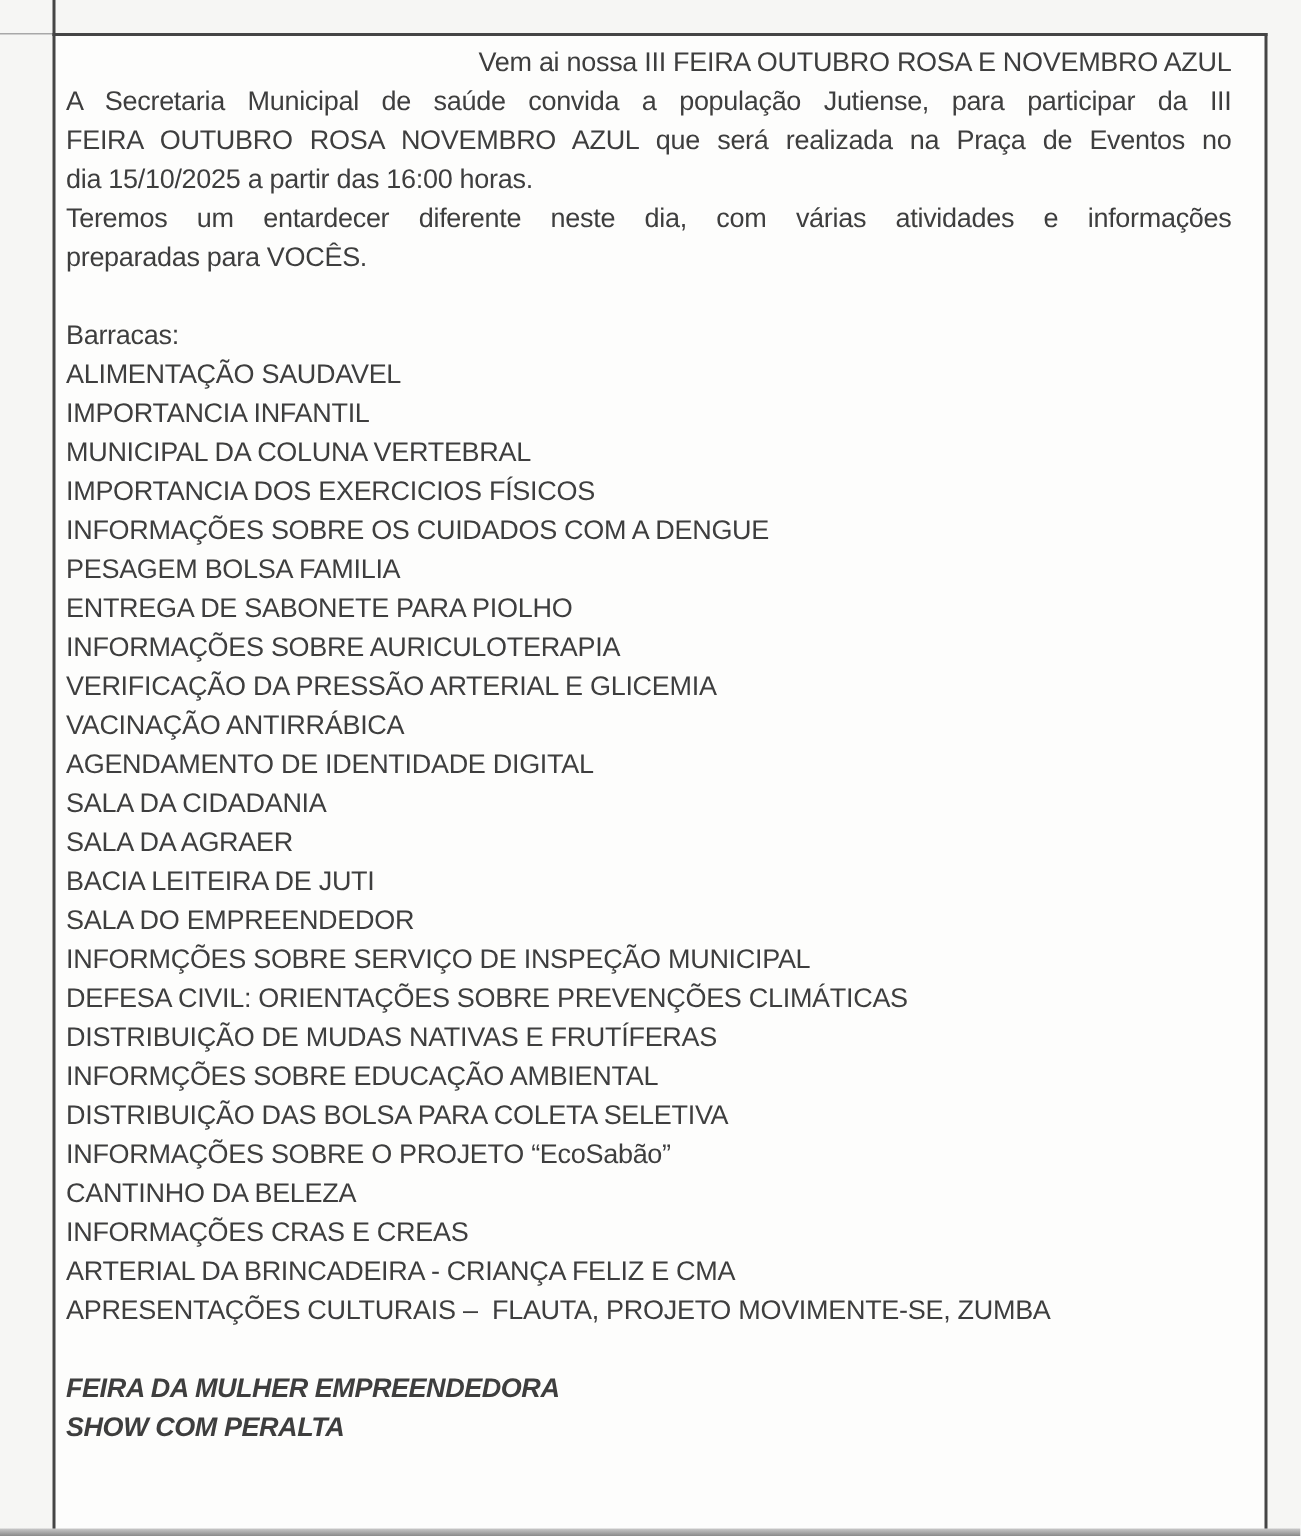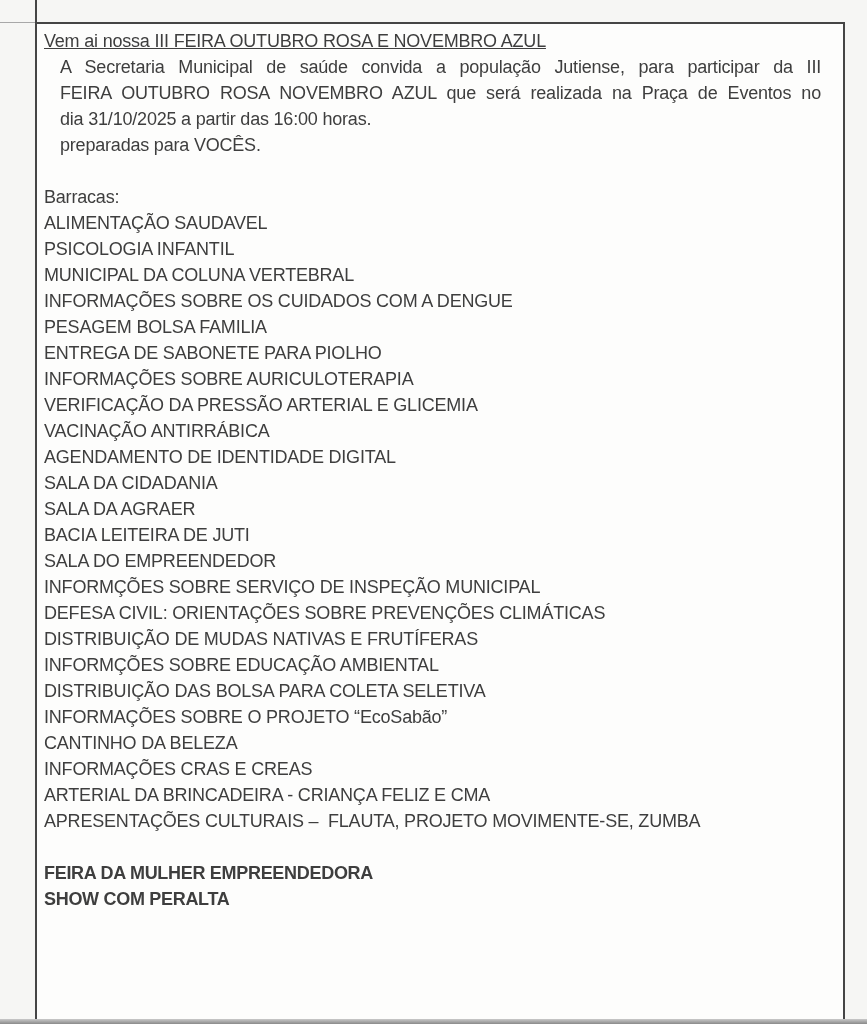--- a/index.html
+++ b/index.html
@@ -41,33 +41,33 @@
   }
   .line {
     height: 26px;
     line-height: 26px;
     font-size: 18px;
     letter-spacing: -0.2px;
     white-space: pre;
     overflow: visible;
   }
   .title-line {
-    text-align: left;
+    text-align: right;
     white-space: normal;
-    text-decoration: underline;
   }
-  .intro .line { white-space: normal; margin-left: 16px; }
+  .intro .line { white-space: normal; }
   .intro .justify {
     text-align: justify;
     text-align-last: justify;
   }
   .blank { height: 26px; }
   .footer .line {
     font-weight: 700;
     letter-spacing: -0.3px;
+    font-style: italic;
   }
   
   .bottom-bar {
     position: absolute;
     left: 0; right: 0; bottom: 0;
     height: 5px;
     background: linear-gradient(#c9c9c9, var(--bottom-bar, #8a8a8a));
     z-index: 5;
   }
 </style>
@@ -77,32 +77,34 @@
 <div class="h-ext"></div>
 <div class="v-ext"></div>
 
 <div class="doc-box">
 
   <div class="line title-line">Vem ai nossa III FEIRA OUTUBRO ROSA E NOVEMBRO AZUL</div>
 
   <div class="intro">
       <div class="line justify">A Secretaria Municipal de saúde convida a população Jutiense, para participar da III</div>
       <div class="line justify">FEIRA OUTUBRO ROSA NOVEMBRO AZUL que será realizada na Praça de Eventos no</div>
-      <div class="line">dia 31/10/2025 a partir das 16:00 horas.</div>
+      <div class="line">dia 15/10/2025 a partir das 16:00 horas.</div>
+      <div class="line justify">Teremos um entardecer diferente neste dia, com várias atividades e informações</div>
       <div class="line">preparadas para VOCÊS.</div>
     </div>
 
   <div class="blank"></div>
 
   <div class="line">Barracas:</div>
 
   <div class="stalls">
       <div class="line">ALIMENTAÇÃO SAUDAVEL</div>
-      <div class="line">PSICOLOGIA INFANTIL</div>
+      <div class="line">IMPORTANCIA INFANTIL</div>
       <div class="line">MUNICIPAL DA COLUNA VERTEBRAL</div>
+      <div class="line">IMPORTANCIA DOS EXERCICIOS FÍSICOS</div>
       <div class="line">INFORMAÇÕES SOBRE OS CUIDADOS COM A DENGUE</div>
       <div class="line">PESAGEM BOLSA FAMILIA</div>
       <div class="line">ENTREGA DE SABONETE PARA PIOLHO</div>
       <div class="line">INFORMAÇÕES SOBRE AURICULOTERAPIA</div>
       <div class="line">VERIFICAÇÃO DA PRESSÃO ARTERIAL E GLICEMIA</div>
       <div class="line">VACINAÇÃO ANTIRRÁBICA</div>
       <div class="line">AGENDAMENTO DE IDENTIDADE DIGITAL</div>
       <div class="line">SALA DA CIDADANIA</div>
       <div class="line">SALA DA AGRAER</div>
       <div class="line">BACIA LEITEIRA DE JUTI</div>

